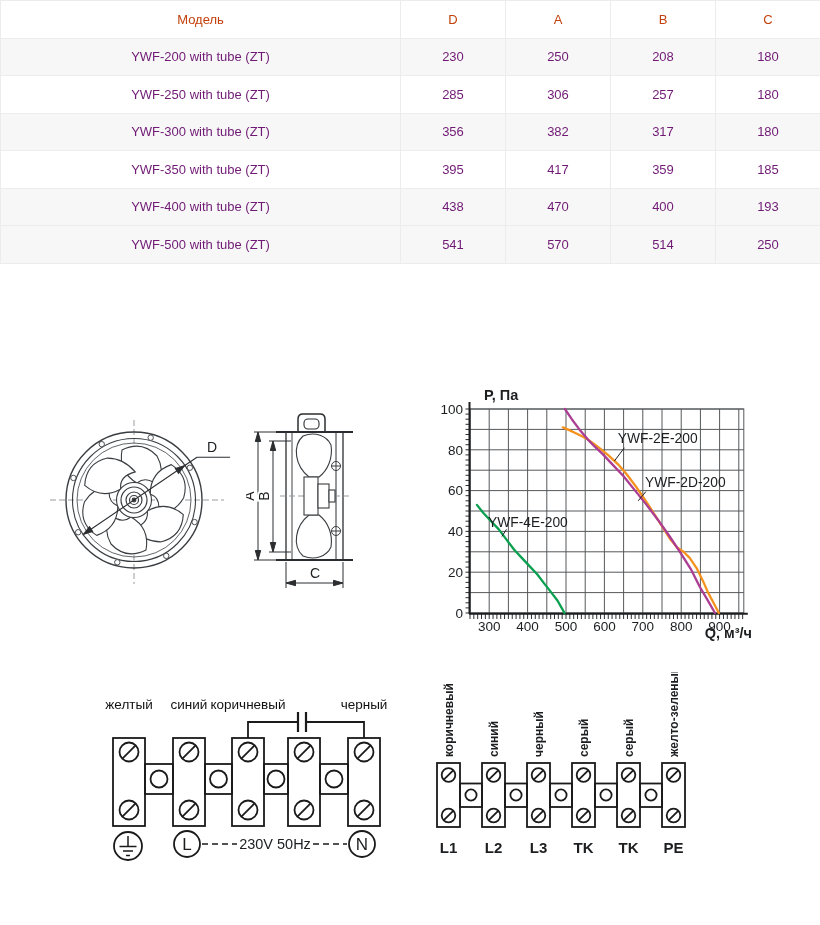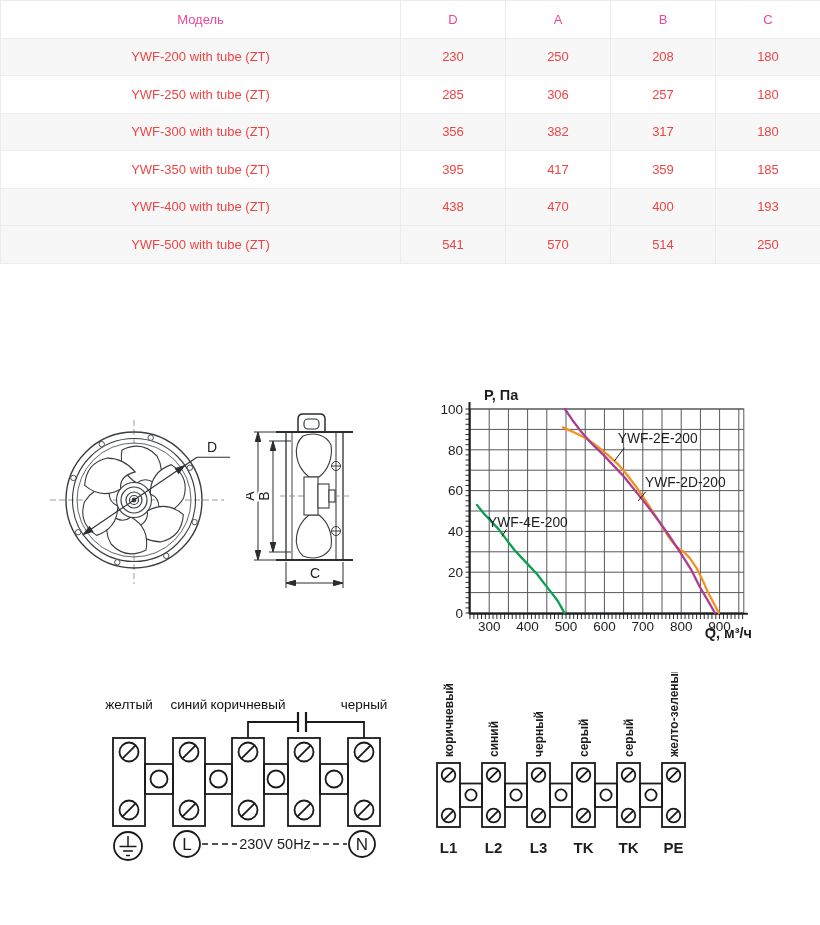--- a/index.html
+++ b/index.html
@@ -2,22 +2,22 @@
 <html><head>
 <meta charset="utf-8">
 <style>
   html,body{margin:0;padding:0;background:#fff;}
   .page{position:relative;width:820px;height:925px;background:#fff;
         font-family:"Liberation Sans","DejaVu Sans",sans-serif;overflow:hidden;}
   
   .spec-table-wrap{position:absolute;left:0;top:0;width:820px;}
   table.spec{border-collapse:collapse;width:820px;table-layout:fixed;}
   table.spec th,table.spec td{border:1px solid #ececec;height:36.5px;font-size:13px;
-        color:#ef4444;text-align:center;font-weight:400;padding:0;}
-  table.spec thead th{color:#ec4899;}
+        color:#701a75;text-align:center;font-weight:400;padding:0;}
+  table.spec thead th{color:#c2410c;}
   table.spec tbody tr.odd{background:#f7f7f7;}
   table.spec col.model{width:400px;}
   table.spec col.dim{width:105px;}
   svg{position:absolute;display:block;}
   #front-view{left:46px;top:412px;}
   #side-view{left:246px;top:398px;}
   #perf-chart{left:440px;top:385px;}
   #wiring-single{left:90px;top:692px;}
   #wiring-three{left:425px;top:672px;}
   text{font-family:"Liberation Sans","DejaVu Sans",sans-serif;}

